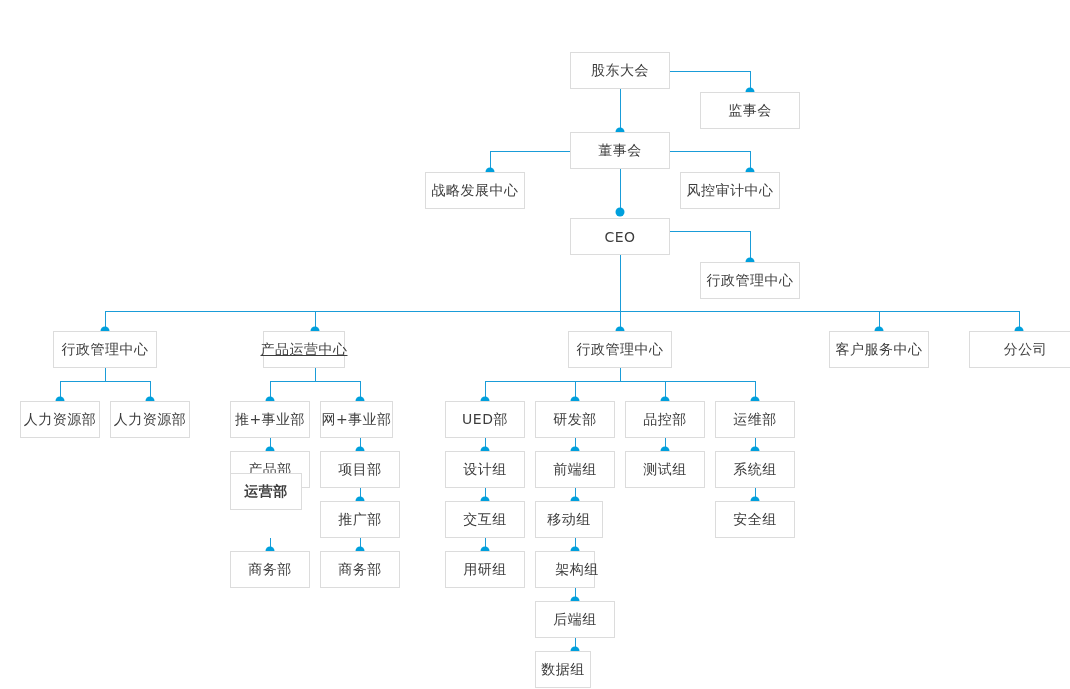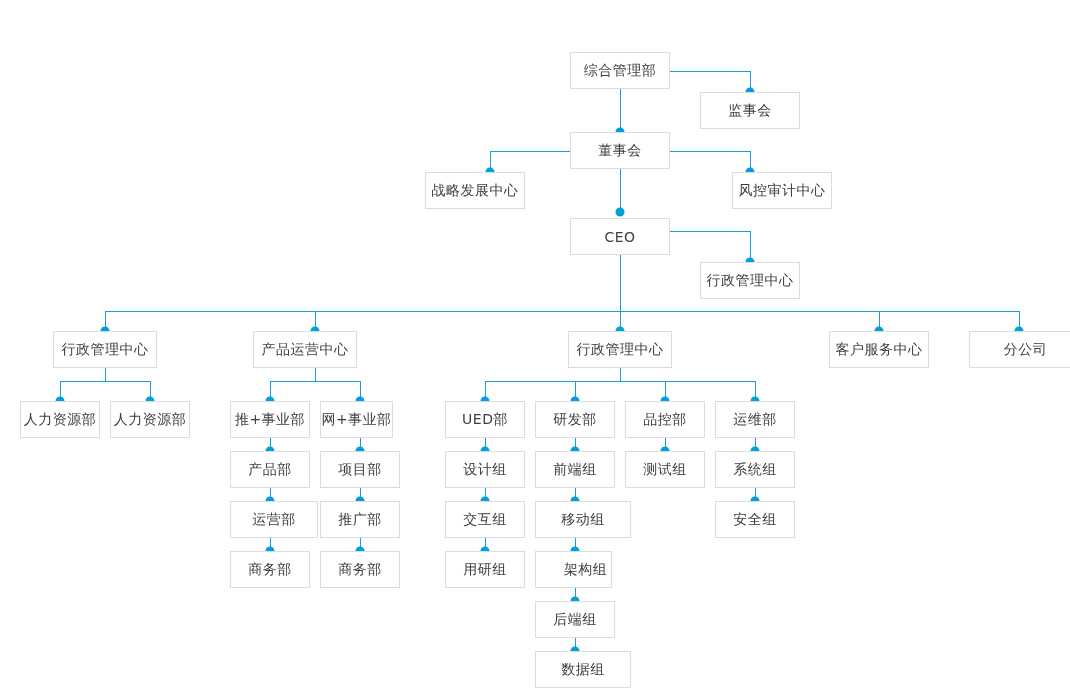--- a/index.html
+++ b/index.html
@@ -120,51 +120,51 @@
       <div class="line v" style="left: 485px; top: 381px; height: 20px;"></div>
       <div class="dot" style="left: 485px; top: 401px;"></div>
       <div class="line v" style="left: 575px; top: 381px; height: 20px;"></div>
       <div class="dot" style="left: 575px; top: 401px;"></div>
       <div class="line v" style="left: 665px; top: 381px; height: 20px;"></div>
       <div class="dot" style="left: 665px; top: 401px;"></div>
       <div class="line v" style="left: 755px; top: 381px; height: 20px;"></div>
       <div class="dot" style="left: 755px; top: 401px;"></div>
     </div>
   <div id="nodes">
-      <div class="node" style="left: 570px; top: 52px; width: 100px; height: 37px;">综合管理部</div>
+      <div class="node" style="left: 570px; top: 52px; width: 100px; height: 37px;">股东大会</div>
       <div class="node" style="left: 700px; top: 92px; width: 100px; height: 37px;">监事会</div>
       <div class="node" style="left: 570px; top: 132px; width: 100px; height: 37px;">董事会</div>
       <div class="node" style="left: 425px; top: 172px; width: 100px; height: 37px;">战略发展中心</div>
-      <div class="node" style="left: 732px; top: 172px; width: 100px; height: 37px;">风控审计中心</div>
+      <div class="node" style="left: 680px; top: 172px; width: 100px; height: 37px;">风控审计中心</div>
       <div class="node" style="left: 570px; top: 212px; width: 100px; height: 37px; margin-top: 6px;">CEO</div>
       <div class="node" style="left: 700px; top: 262px; width: 100px; height: 37px;">行政管理中心</div>
       <div class="node" style="left: 53px; top: 331px; width: 104px; height: 37px;">行政管理中心</div>
-      <div class="node" style="left: 253px; top: 331px; width: 104px; height: 37px;">产品运营中心</div>
+      <div class="node" style="left: 263px; top: 331px; width: 82px; height: 37px; text-decoration: underline;">产品运营中心</div>
       <div class="node" style="left: 568px; top: 331px; width: 104px; height: 37px;">行政管理中心</div>
       <div class="node" style="left: 829px; top: 331px; width: 100px; height: 37px;">客户服务中心</div>
       <div class="node" style="left: 969px; top: 331px; width: 113px; height: 37px;">分公司</div>
       <div class="node" style="left: 20px; top: 401px; width: 80px; height: 37px;">人力资源部</div>
       <div class="node" style="left: 110px; top: 401px; width: 80px; height: 37px;">人力资源部</div>
       <div class="node" style="left: 230px; top: 401px; width: 80px; height: 37px;">推+事业部</div>
       <div class="node" style="left: 320px; top: 401px; width: 73px; height: 37px;">网+事业部</div>
       <div class="node" style="left: 230px; top: 451px; width: 80px; height: 37px;">产品部</div>
       <div class="node" style="left: 320px; top: 451px; width: 80px; height: 37px;">项目部</div>
-      <div class="node" style="left: 230px; top: 501px; width: 88px; height: 37px;">运营部</div>
+      <div class="node" style="left: 230px; top: 473px; width: 72px; height: 37px; font-weight: bold;">运营部</div>
       <div class="node" style="left: 320px; top: 501px; width: 80px; height: 37px;">推广部</div>
       <div class="node" style="left: 230px; top: 551px; width: 80px; height: 37px;">商务部</div>
       <div class="node" style="left: 320px; top: 551px; width: 80px; height: 37px;">商务部</div>
       <div class="node" style="left: 445px; top: 401px; width: 80px; height: 37px;">UED部</div>
       <div class="node" style="left: 535px; top: 401px; width: 80px; height: 37px;">研发部</div>
       <div class="node" style="left: 625px; top: 401px; width: 80px; height: 37px;">品控部</div>
       <div class="node" style="left: 715px; top: 401px; width: 80px; height: 37px;">运维部</div>
       <div class="node" style="left: 445px; top: 451px; width: 80px; height: 37px;">设计组</div>
       <div class="node" style="left: 535px; top: 451px; width: 80px; height: 37px;">前端组</div>
       <div class="node" style="left: 625px; top: 451px; width: 80px; height: 37px;">测试组</div>
       <div class="node" style="left: 715px; top: 451px; width: 80px; height: 37px;">系统组</div>
       <div class="node" style="left: 445px; top: 501px; width: 80px; height: 37px;">交互组</div>
-      <div class="node" style="left: 535px; top: 501px; width: 96px; height: 37px;">移动组</div>
+      <div class="node" style="left: 535px; top: 501px; width: 68px; height: 37px;">移动组</div>
       <div class="node" style="left: 715px; top: 501px; width: 80px; height: 37px;">安全组</div>
       <div class="node" style="left: 445px; top: 551px; width: 80px; height: 37px;">用研组</div>
-      <div class="node" style="left: 535px; top: 551px; width: 77px; height: 37px; padding-left: 24px;">架构组</div>
+      <div class="node" style="left: 535px; top: 551px; width: 60px; height: 37px; padding-left: 24px;">架构组</div>
       <div class="node" style="left: 535px; top: 601px; width: 80px; height: 37px;">后端组</div>
-      <div class="node" style="left: 535px; top: 651px; width: 96px; height: 37px;">数据组</div>
+      <div class="node" style="left: 535px; top: 651px; width: 56px; height: 37px;">数据组</div>
     </div>
 </div>
 
 </body></html>

